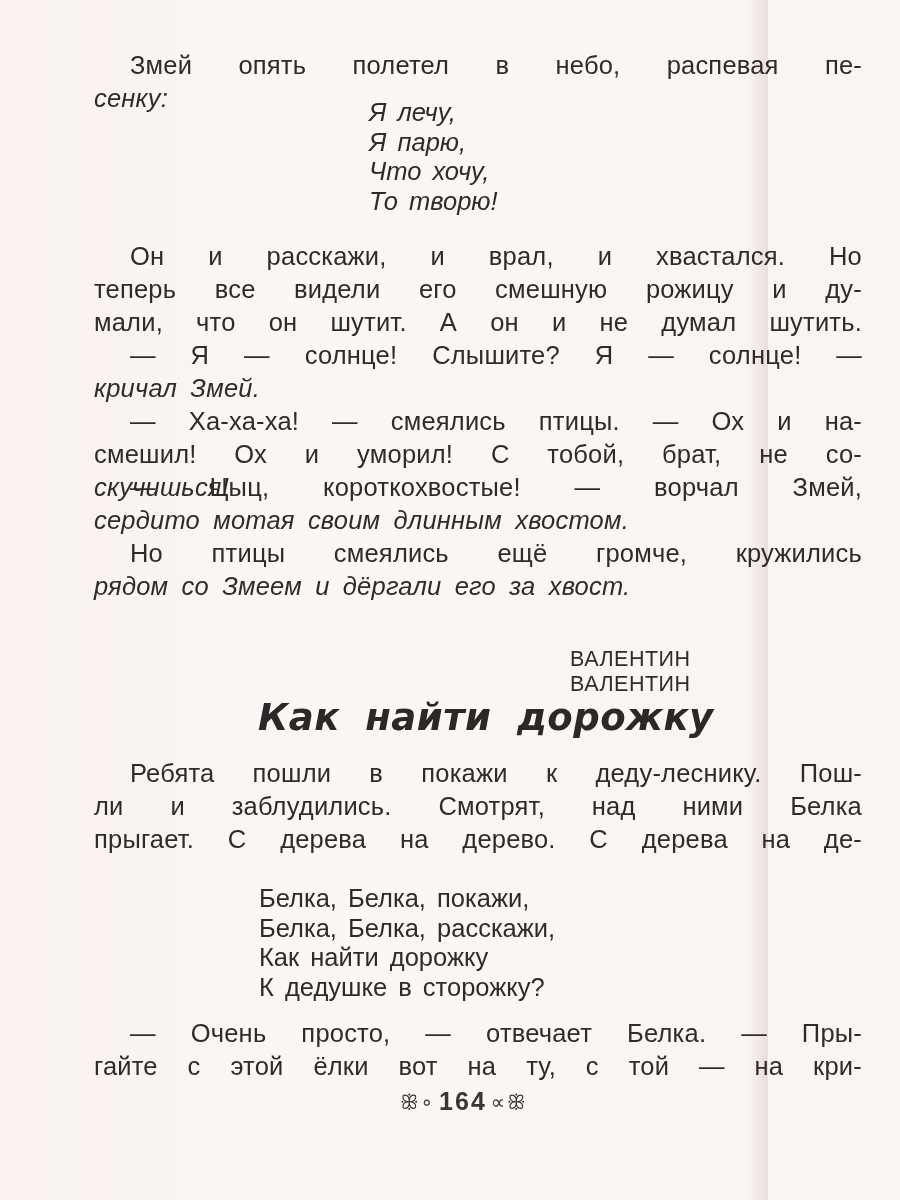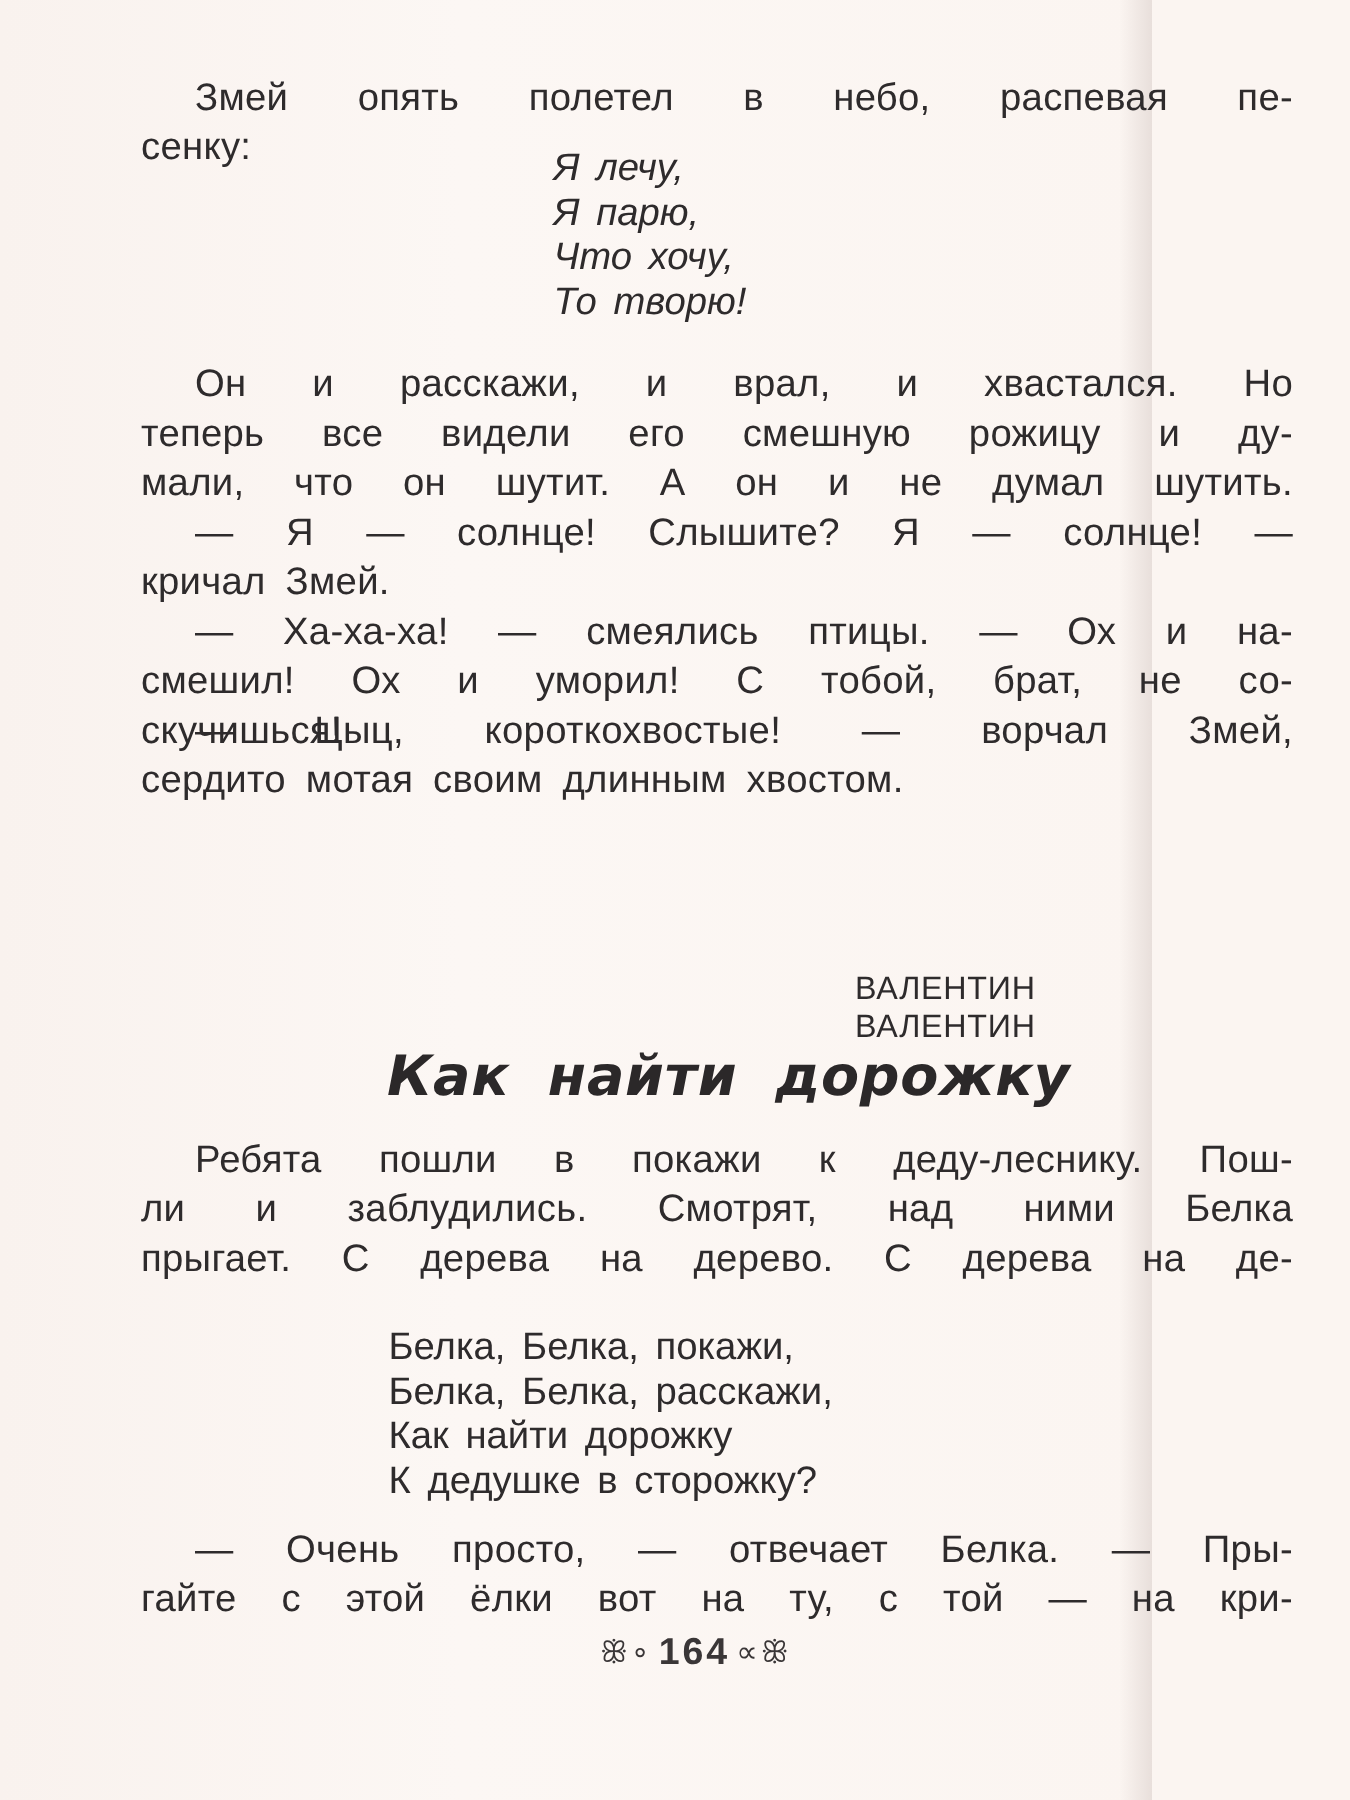--- a/index.html
+++ b/index.html
@@ -13,21 +13,21 @@
   .page { position:absolute; left:0; top:0; width:768px; height:1200px;
     background: linear-gradient(90deg, #f9f2ee 0%, #fcf7f4 40%, #fbf5f1 100%); }
   .bleed { position:absolute; right:0; top:0; width:22px; height:1200px;
     background: linear-gradient(90deg, rgba(230,220,215,0) 0%, #e8dfdb 100%); }
   .para {
     position:absolute; left:94px; width:768px;
     font-size:25.5px; line-height:33.2px;
     text-align:justify; letter-spacing:0.2px; word-spacing:6px;
   }
   .line { display:block; white-space:nowrap; text-align-last:justify; }
-  .line.last { text-align-last:left; }
+  .line.last { text-align-last:left;font-style:italic; }
   .ind { padding-left:36px; }
   .poem { position:absolute; font-size:25.5px; line-height:29.5px; }
   .poem .pl { display:block; white-space:nowrap; word-spacing:4px; }
   .author { position:absolute; left:570px; top:647px; font-size:21.5px;
     letter-spacing:0.5px; word-spacing:6px; }
   .title { position:absolute; left:258px; top:696px; font-size:37px;
     font-weight:bold; font-style:italic; font-family:"DejaVu Sans", sans-serif;
     letter-spacing:0.5px; word-spacing:12px; color:#2b2829; }
   .pagenum { position:absolute; left:400px; top:1087px; font-size:25px;
     font-weight:bold; letter-spacing:2px; color:#3a3637; display:flex; align-items:center; gap:4px; }
@@ -66,20 +66,24 @@
     <span class="line ind">— Ха-ха-ха! — смеялись птицы. — Ох и на-</span>
     <span class="line">смешил! Ох и уморил! С тобой, брат, не со-</span>
     <span class="line last">скучишься!</span>
   </div>
 
   <div class="para" style="top:471px">
     <span class="line ind">— Цыц, короткохвостые! — ворчал Змей,</span>
     <span class="line last">сердито мотая своим длинным хвостом.</span>
   </div>
 
+  <div class="para" style="top:537px">
+    <span class="line ind">Но птицы смеялись ещё громче, кружились</span>
+    <span class="line last">рядом со Змеем и дёргали его за хвост.</span>
+  </div>
 
   <div class="author">ВАЛЕНТИН ВАЛЕНТИН</div>
 
   <div class="title">Как найти дорожку</div>
 
   <div class="para" style="top:757px">
     <span class="line ind">Ребята пошли в покажи к деду-леснику. Пош-</span>
     <span class="line">ли и заблудились. Смотрят, над ними Белка</span>
     <span class="line">прыгает. С дерева на дерево. С дерева на де-</span>
   </div>

